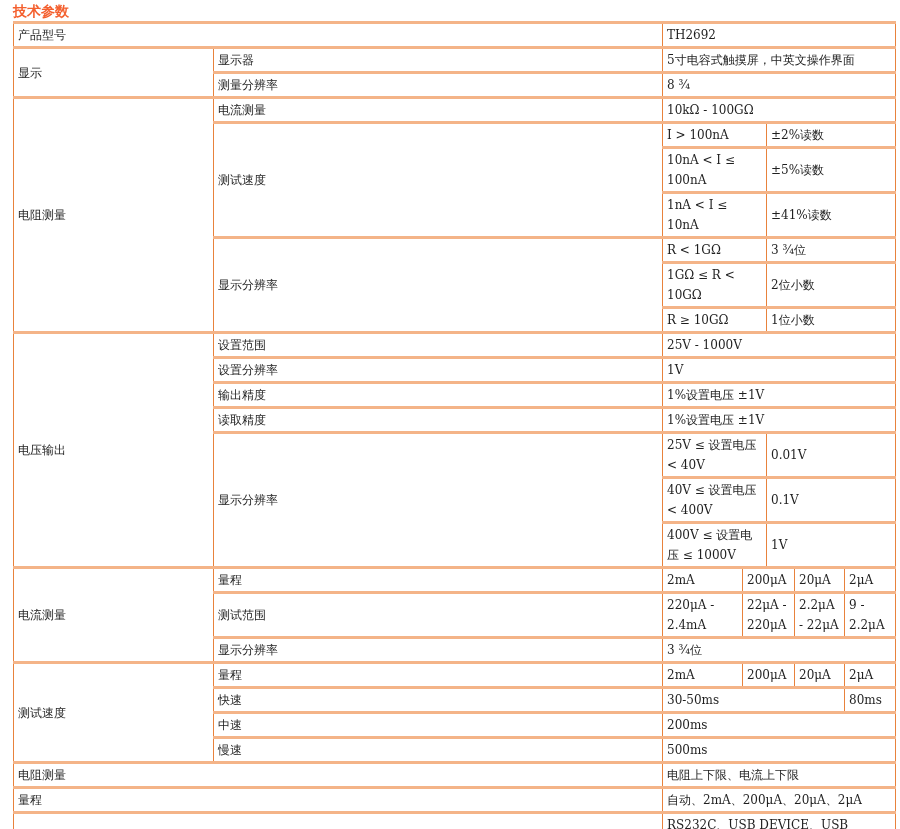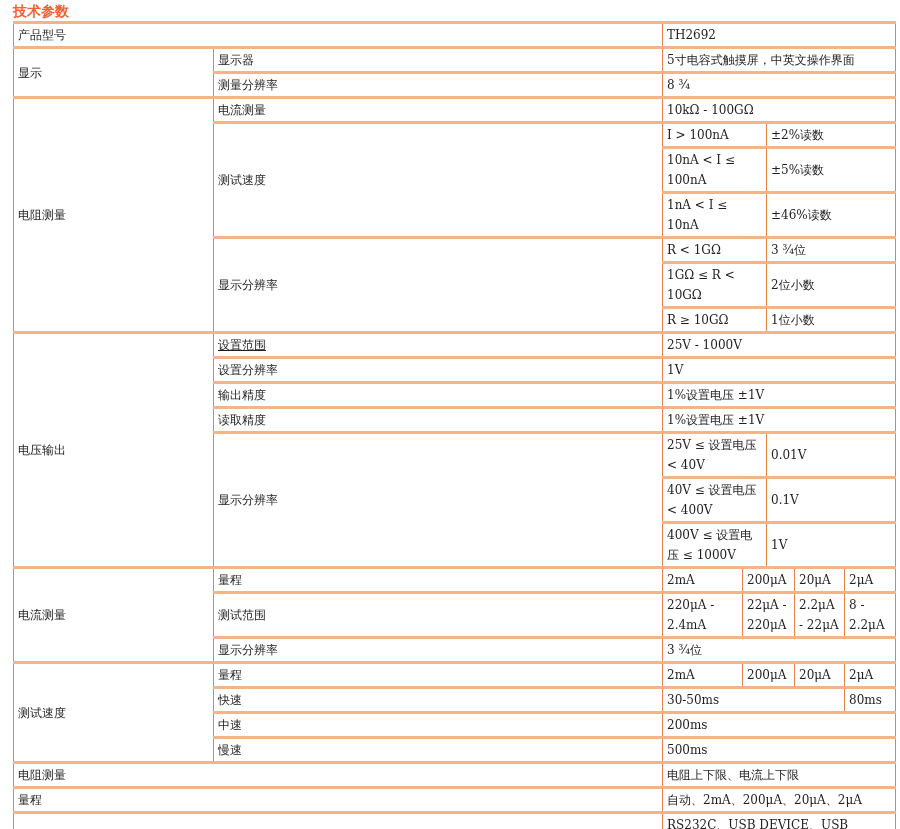--- a/index.html
+++ b/index.html
@@ -44,21 +44,20 @@
     color: var(--text);
     padding: 1px 4px;
     line-height: 20px;
     height: 20px;
     vertical-align: middle;
     word-break: break-word;
     overflow: hidden;
     background: #ffffff;
   }
   table.specs td.underline {
-    text-decoration: underline;
   }
 </style>
 </head>
 <body>
 
 <div class="page">
   <div class="page-title">技术参数</div>
   <table class="specs">
     <colgroup>
       <col style="width:200px">
@@ -92,21 +91,21 @@
           <td rowspan="3">测试速度</td>
           <td colspan="2">I &gt; 100nA</td>
           <td colspan="3">±2%读数</td>
         </tr>
         <tr>
           <td colspan="2">10nA &lt; I ≤ 100nA</td>
           <td colspan="3">±5%读数</td>
         </tr>
         <tr>
           <td colspan="2">1nA &lt; I ≤ 10nA</td>
-          <td colspan="3">±46%读数</td>
+          <td colspan="3">±41%读数</td>
         </tr>
         <tr>
           <td rowspan="3">显示分辨率</td>
           <td colspan="2">R &lt; 1GΩ</td>
           <td colspan="3">3 ¾位</td>
         </tr>
         <tr>
           <td colspan="2">1GΩ ≤ R &lt; 10GΩ</td>
           <td colspan="3">2位小数</td>
         </tr>
@@ -150,21 +149,21 @@
           <td>2mA</td>
           <td colspan="2">200μA</td>
           <td>20μA</td>
           <td>2μA</td>
         </tr>
         <tr>
           <td>测试范围</td>
           <td>220μA - 2.4mA</td>
           <td colspan="2">22μA - 220μA</td>
           <td>2.2μA - 22μA</td>
-          <td>8 - 2.2μA</td>
+          <td>9 - 2.2μA</td>
         </tr>
         <tr>
           <td>显示分辨率</td>
           <td colspan="5">3 ¾位</td>
         </tr>
         <tr>
           <td rowspan="4">测试速度</td>
           <td>量程</td>
           <td>2mA</td>
           <td colspan="2">200μA</td>

